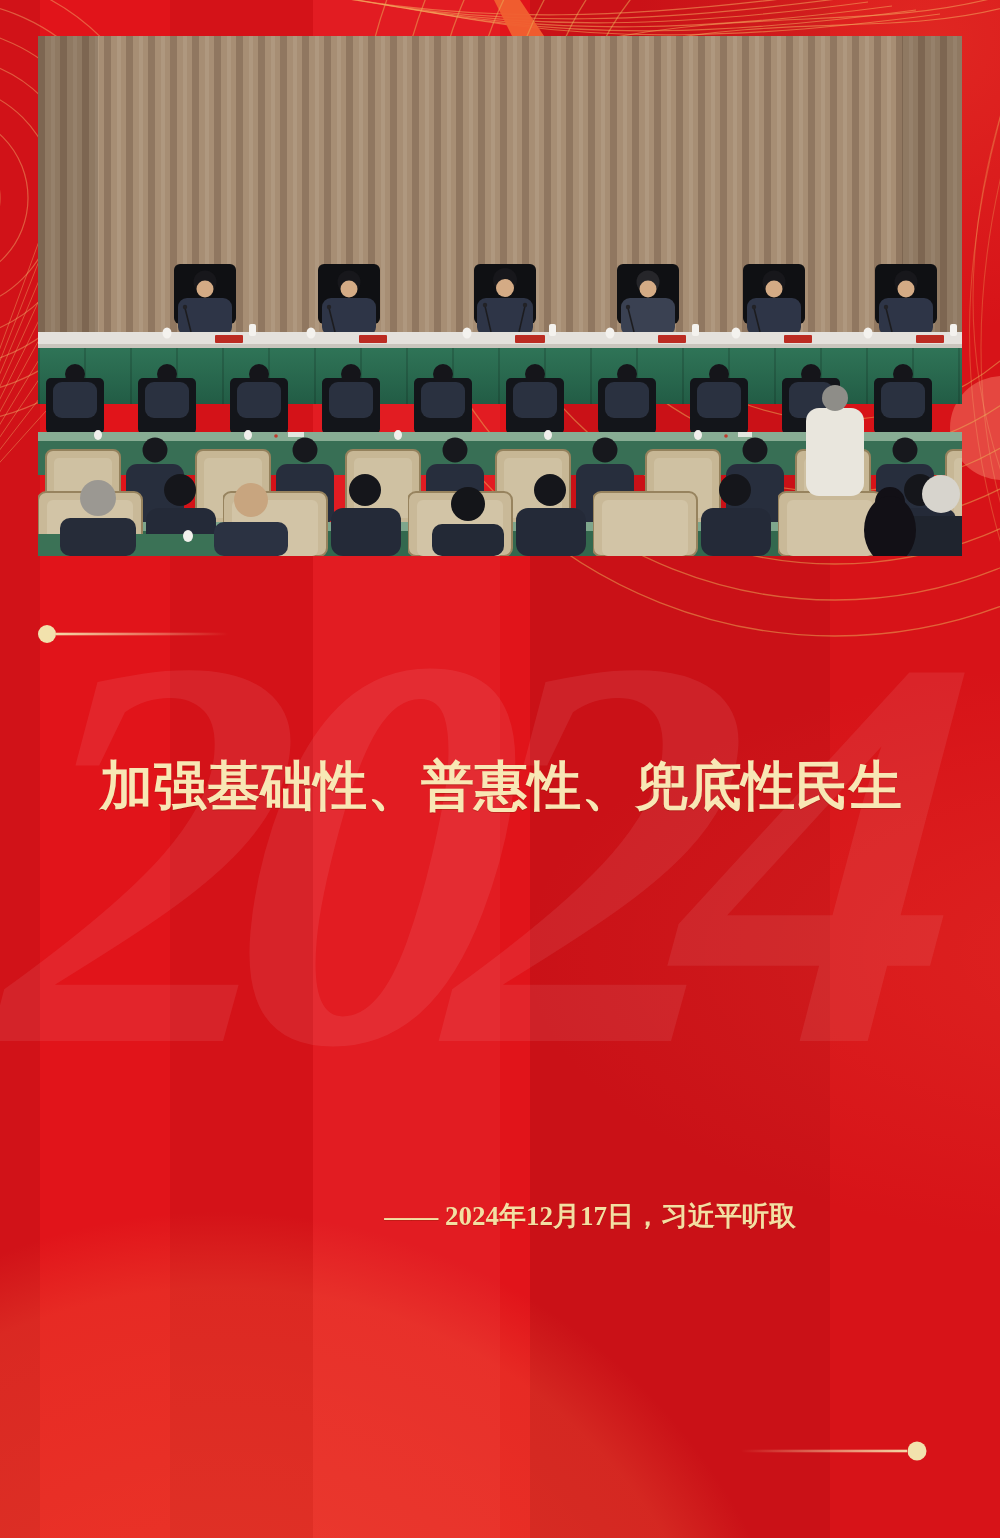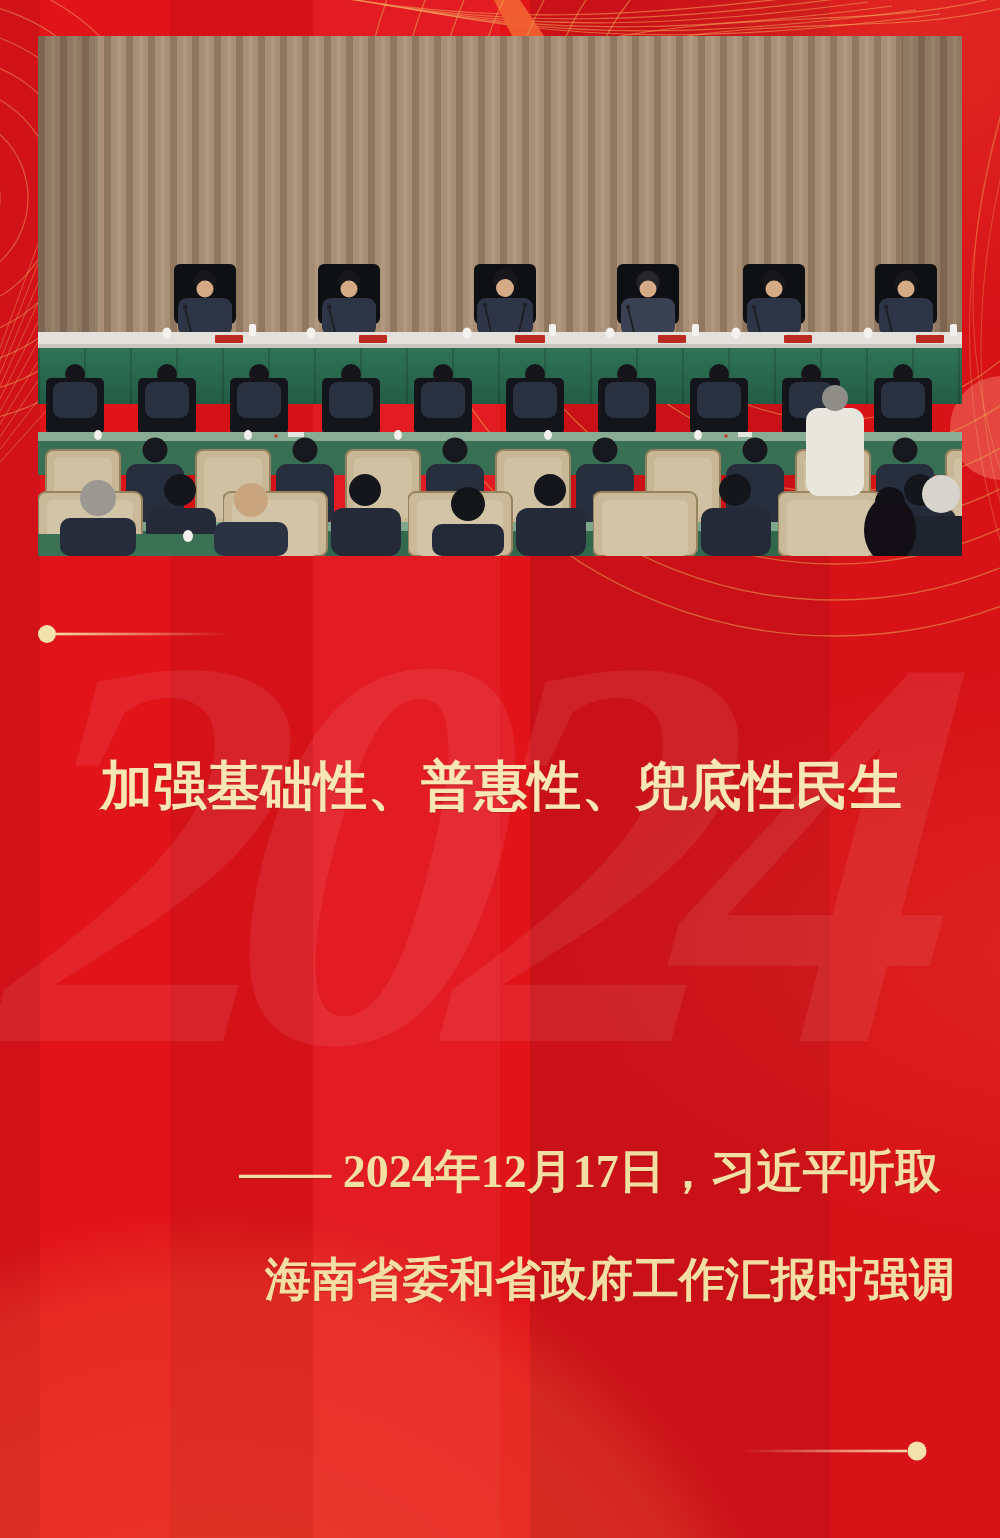--- a/index.html
+++ b/index.html
@@ -35,22 +35,22 @@
   .photo{position:absolute;left:38px;top:36px;z-index:5;display:block;}
   
   .quote{
     position:absolute;left:100px;top:738px;width:830px;z-index:6;
     color:#f8e7b5;font-weight:bold;font-size:53px;line-height:96px;
     letter-spacing:0.5px;text-shadow:0 1px 0 rgba(120,30,0,0.35);
   }
   .quote div{white-space:nowrap;}
   
   .attr{position:absolute;z-index:6;color:#f3dfa3;font-weight:bold;
-        font-size:46px;line-height:44px;text-align:center;white-space:nowrap;
-        text-shadow:0 1px 0 rgba(120,30,0,0.3);}
+        font-size:27px;line-height:44px;text-align:center;white-space:nowrap;
+        text-shadow:0 1px 0 rgba(120,30,0,0.3);margin-top:44px;}
   .attr1{left:180px;width:820px;top:1150px;}
   .attr2{left:220px;width:780px;top:1258px;}
 </style>
 </head>
 <body>
 
 <div class="canvas">
 
   <div class="band b1"></div>
   <div class="band b2"></div>
@@ -314,15 +314,14 @@
         <ellipse cx="852" cy="494" rx="26" ry="34" fill="#121016"></ellipse>
       </g>
     </g>
   </svg>
 
   <div class="quote">
     <div>加强基础性、普惠性、兜底性民生</div>
   </div>
 
   <div class="attr attr1">—— 2024年12月17日，习近平听取</div>
-  <div class="attr attr2">海南省委和省政府工作汇报时强调</div>
 
 </div>
 
 </body></html>

